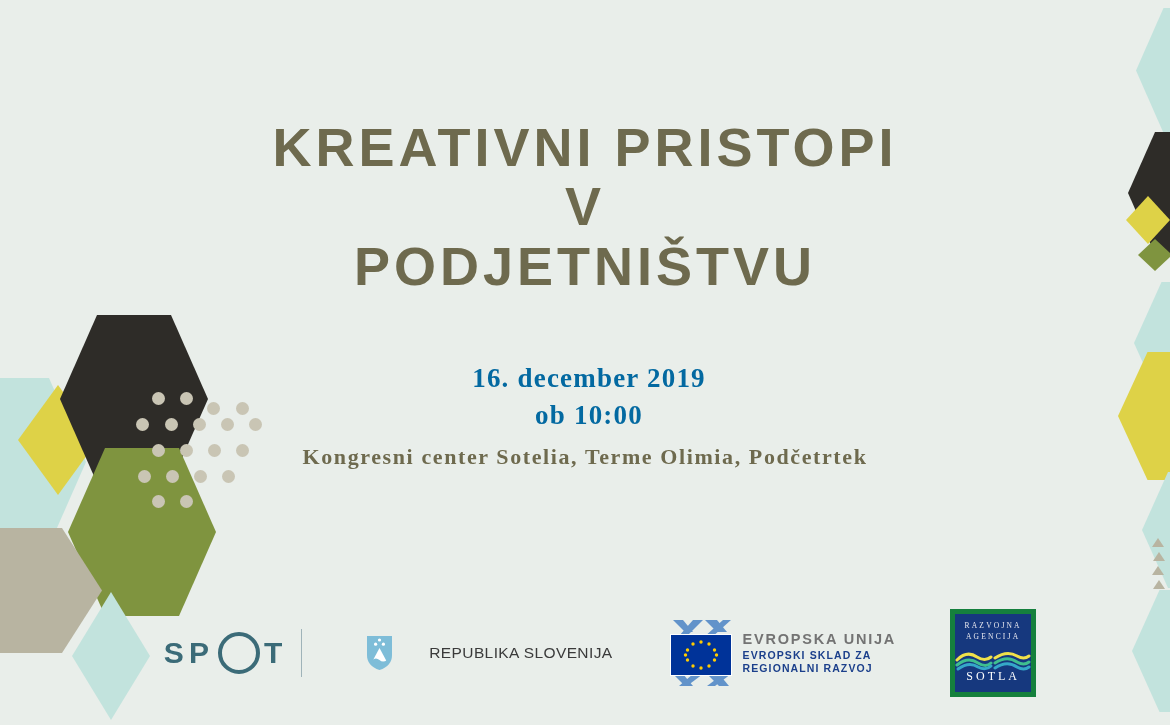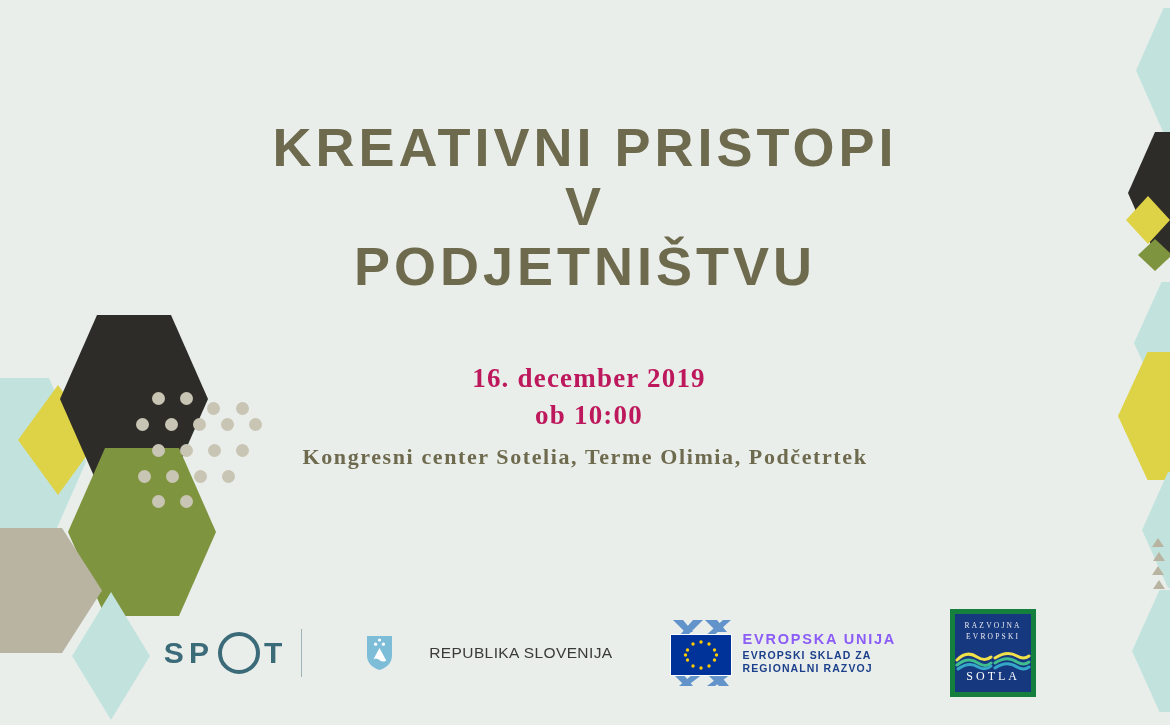--- a/index.html
+++ b/index.html
@@ -74,21 +74,21 @@
     font-size: 54px;
     letter-spacing: 4px;
     line-height: 1.10;
   }
   #title-block .tline { display: block; white-space: pre; }
 
   #date-block {
     position: absolute;
     left: 0; right: 0; top: 360px;
     text-align: center;
-    color: #be185d;
+    color: #0369a1;
     font-family: "Liberation Serif", serif;
     font-weight: bold;
     font-size: 27px;
     letter-spacing: 1.2px;
     line-height: 1.38;
     padding-left: 8px;
   }
   #date-block .dline { display: block; }
 
   #venue-line {
@@ -165,21 +165,21 @@
   }
   #eu-text {
     color: #1b3f8b;
     line-height: 1.28;
   }
   #eu-text .eu-main {
     display: block;
     font-size: 14.5px;
     font-weight: bold;
     letter-spacing: 1.8px;
-    color: #8b5cf6;
+    color: #737373;
   }
   #eu-text .eu-sub {
     display: block;
     font-size: 10.5px;
     font-weight: bold;
     letter-spacing: 1.1px;
     color: #1b3f8b;
   }
 
   
@@ -336,21 +336,21 @@
         <span class="eu-main">EVROPSKA UNIJA</span>
         <span class="eu-sub">EVROPSKI SKLAD ZA</span>
         <span class="eu-sub">REGIONALNI RAZVOJ</span>
       </div>
     </div>
 
     <div class="logo" id="logo-sotla">
       <div id="sotla-box">
         <div id="sotla-top">
           <span>RAZVOJNA</span>
-          <span>EVROPSKI</span>
+          <span>AGENCIJA</span>
         </div>
         <svg width="76" height="34" viewBox="0 0 76 34" aria-hidden="true" style="position:absolute;left:0;top:30px;">
           <path d="M2 16 q10 -10 20 -3 q8 5 14 0" stroke="#f0e14a" stroke-width="3" fill="none" stroke-linecap="round"></path>
           <path d="M2 21 q11 -9 21 -2 q8 5 13 0" stroke="#3fbf8f" stroke-width="3" fill="none" stroke-linecap="round"></path>
           <path d="M3 25 q11 -8 20 -2 q8 4 13 -1" stroke="#35a8c8" stroke-width="3" fill="none" stroke-linecap="round"></path>
           <path d="M40 14 q12 -8 22 -2 q7 4 12 0" stroke="#f0e14a" stroke-width="3" fill="none" stroke-linecap="round"></path>
           <path d="M40 19 q12 -8 22 -1 q7 4 12 0" stroke="#3fbf8f" stroke-width="3" fill="none" stroke-linecap="round"></path>
           <path d="M40 24 q12 -8 22 -1 q7 4 12 0" stroke="#35a8c8" stroke-width="3" fill="none" stroke-linecap="round"></path>
         </svg>
         <div id="sotla-bottom">SOTLA</div>

